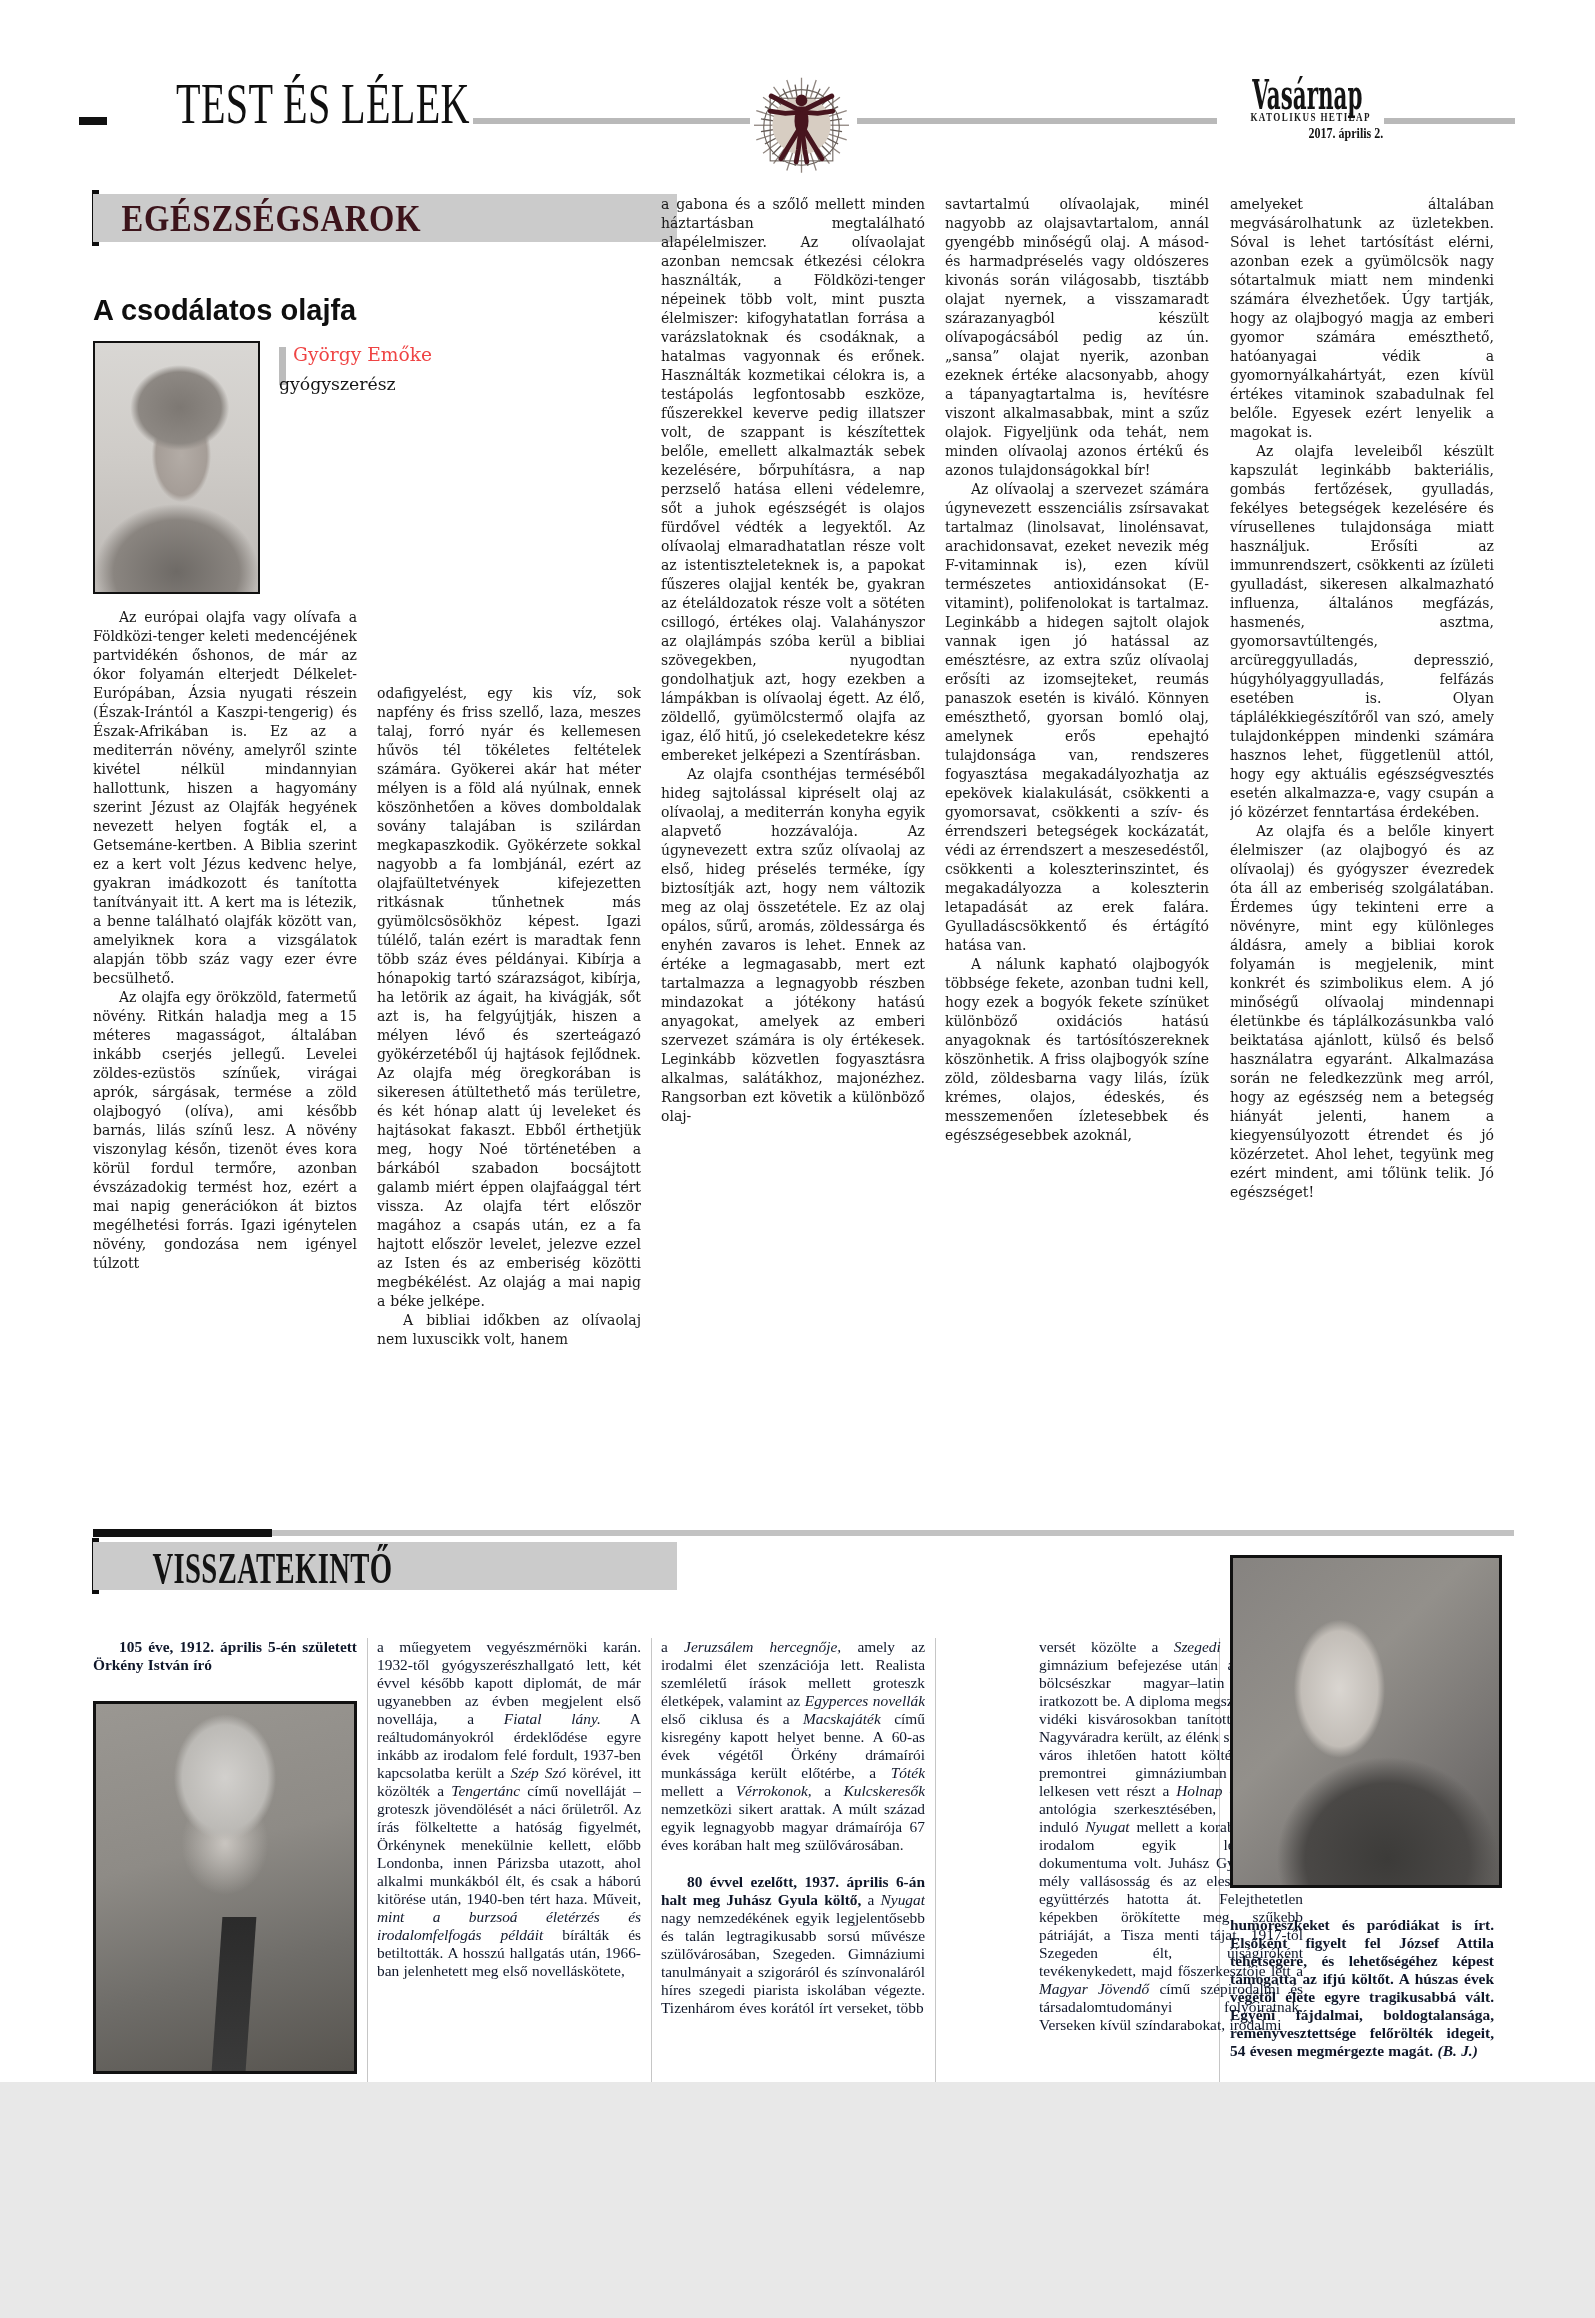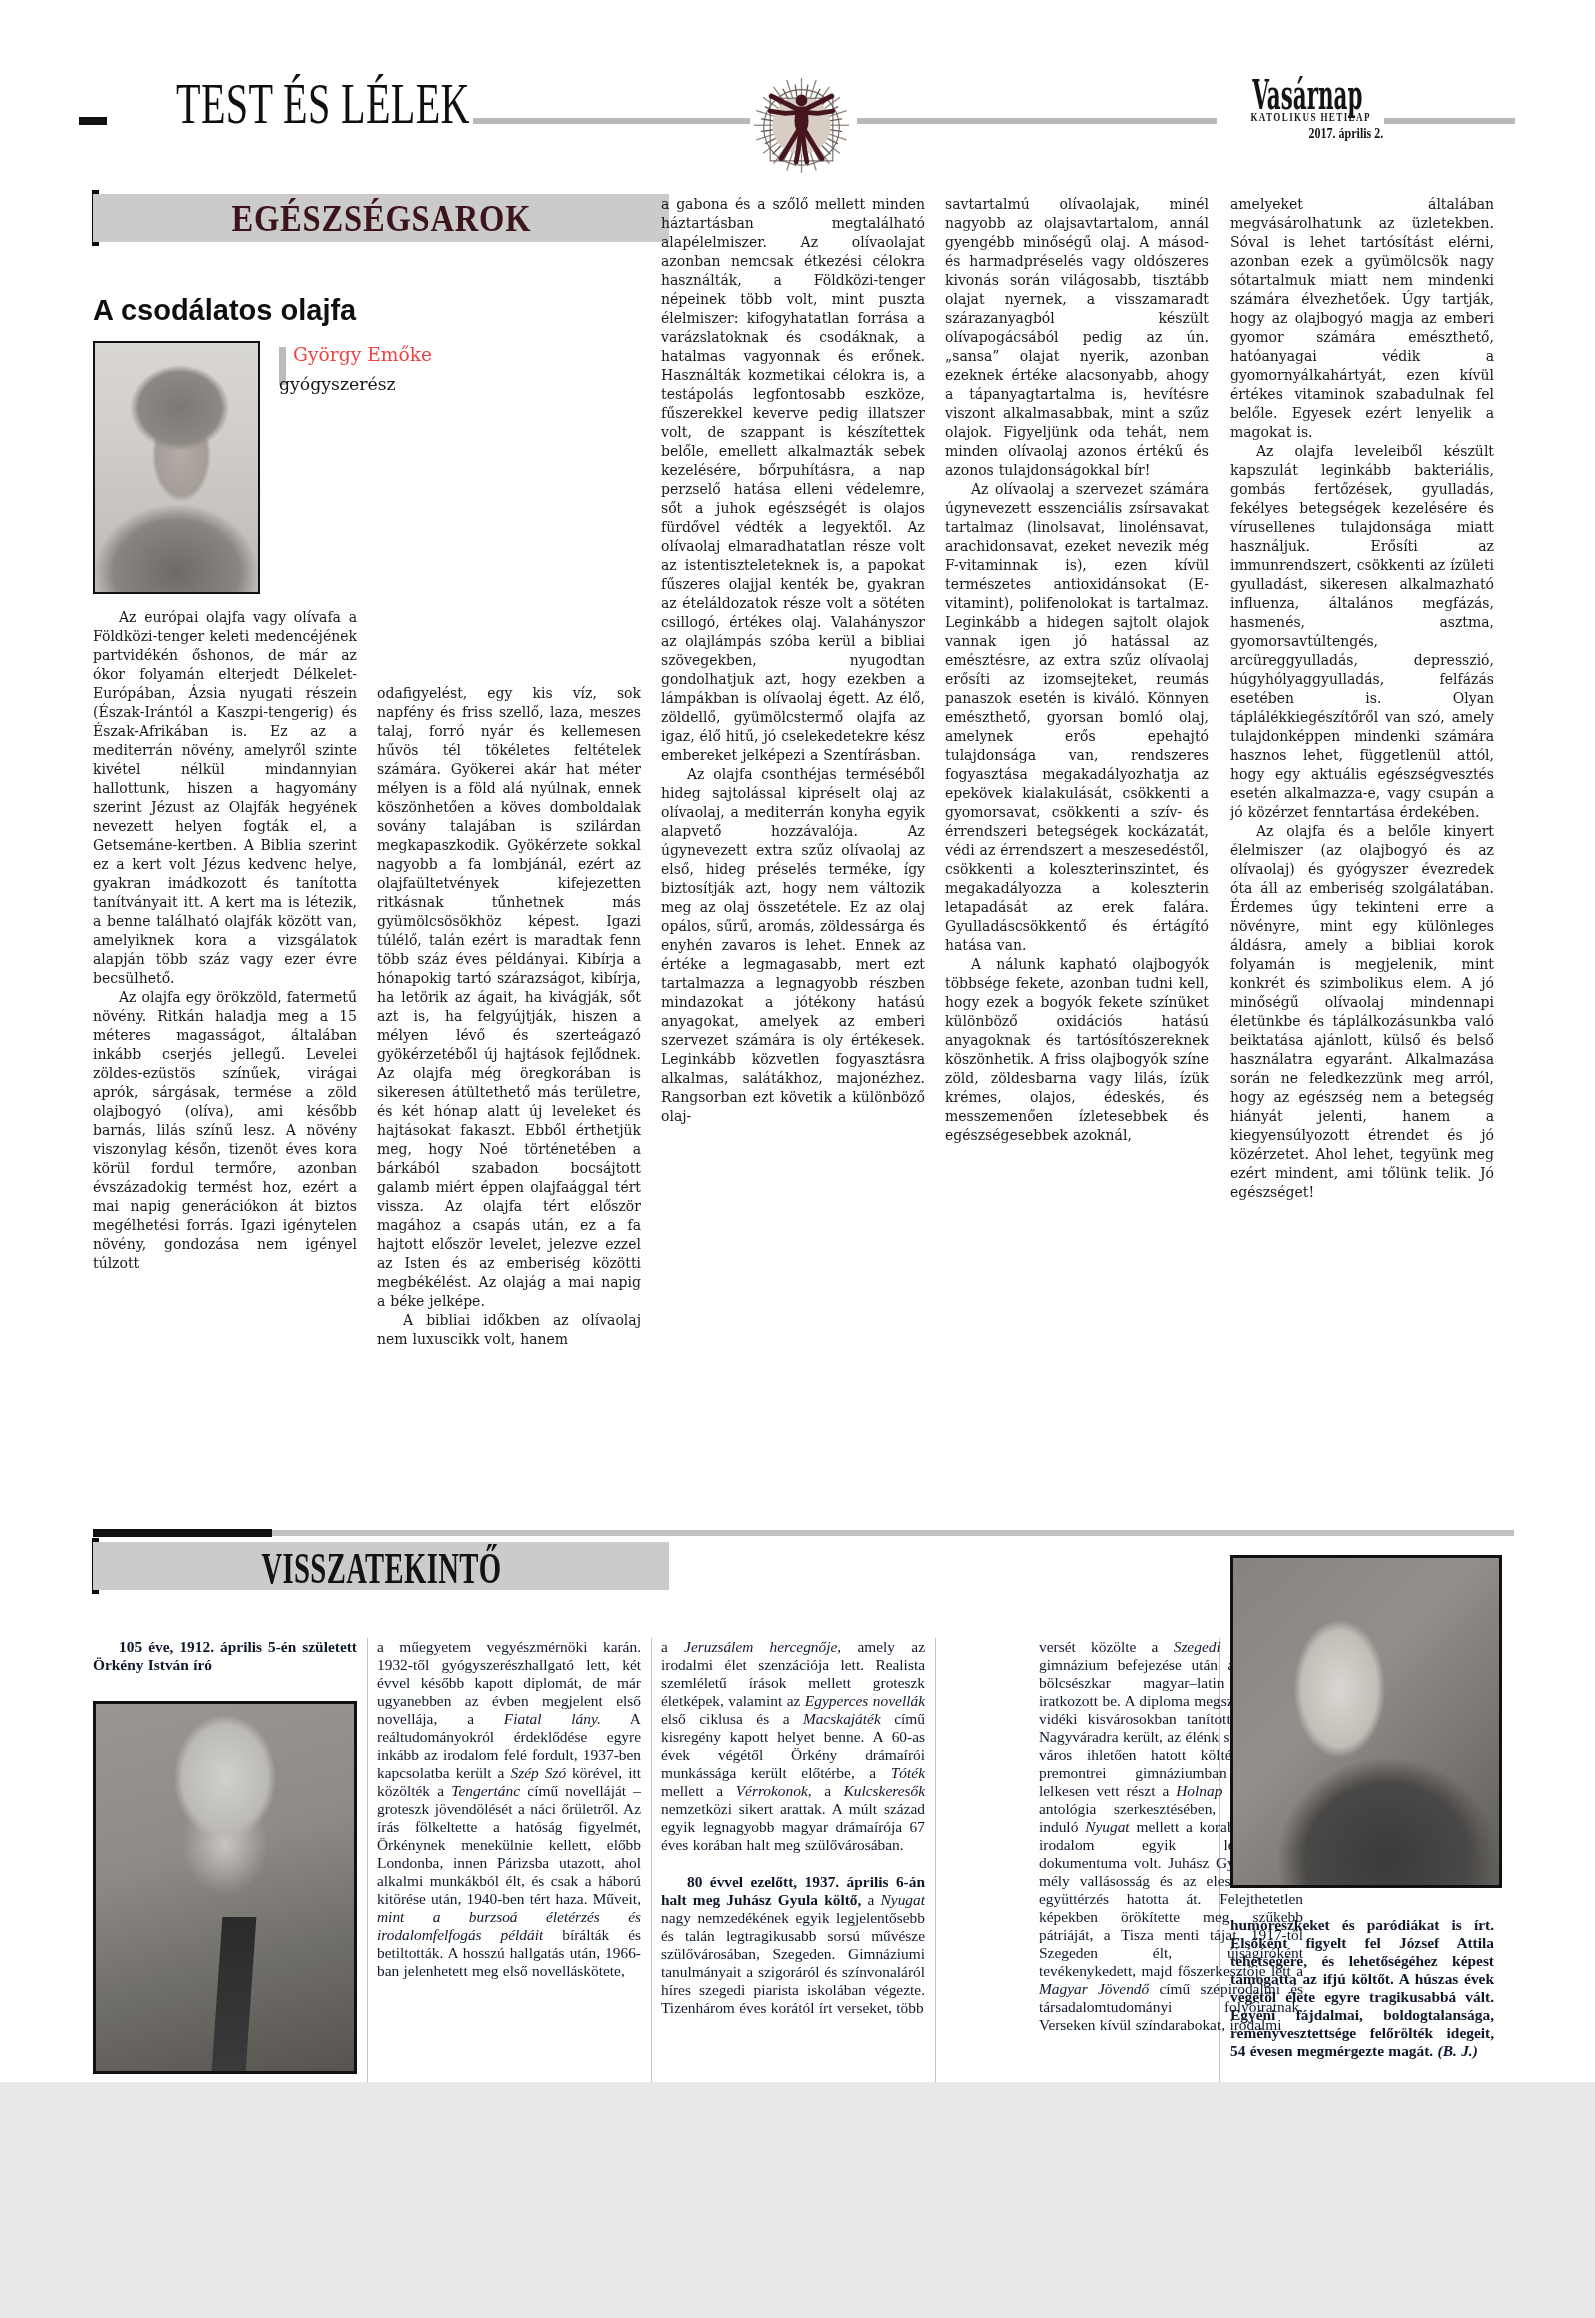--- a/index.html
+++ b/index.html
@@ -20,21 +20,21 @@
   .mast-title{display:inline-block;font-family:"DejaVu Serif",serif;font-weight:bold;
       font-size:39px;line-height:40px;transform:scale(0.55,1.05);transform-origin:center top;
       white-space:nowrap;color:#141414;}
   .mast-sub{display:inline-block;font-family:"Liberation Serif",serif;font-weight:bold;
       font-size:12.6px;line-height:14px;letter-spacing:1.9px;transform:scaleX(0.72);
       transform-origin:center top;white-space:nowrap;margin-top:-2.8px;color:#1a1a1a;}
   .mast-date{display:inline-block;font-family:"Liberation Serif",serif;font-weight:bold;
       font-size:15.4px;line-height:18.7px;transform:scaleX(0.78);transform-origin:center top;
       white-space:nowrap;color:#141414;}
   
-  .banner{width:576px;height:48px;background:#cbcbcb;text-align:center;}
+  .banner{width:576px;height:48px;background:#cbcbcb;padding-left:8px;}
   .banner-bar{width:7px;height:56px;background:#0d0d0d;}
   .banner-text{display:inline-block;font-family:"Liberation Serif",serif;font-weight:700;
       white-space:nowrap;transform-origin:center top;}
   .health-banner-text{font-size:37px;line-height:47px;color:#3c141b;transform:scale(0.88,1.02);letter-spacing:0.9px;}
   .retro-banner-text{font-size:41px;line-height:47px;color:#131313;transform:scale(0.70,1.10);letter-spacing:0.5px;}
   
   .art-top{left:93px;top:194px;width:1408px;height:1342px;}
   .art-bot{left:93px;top:1542px;width:1408px;height:701px;}
   
   .tcol{width:264px;overflow:hidden;text-align:justify;}

